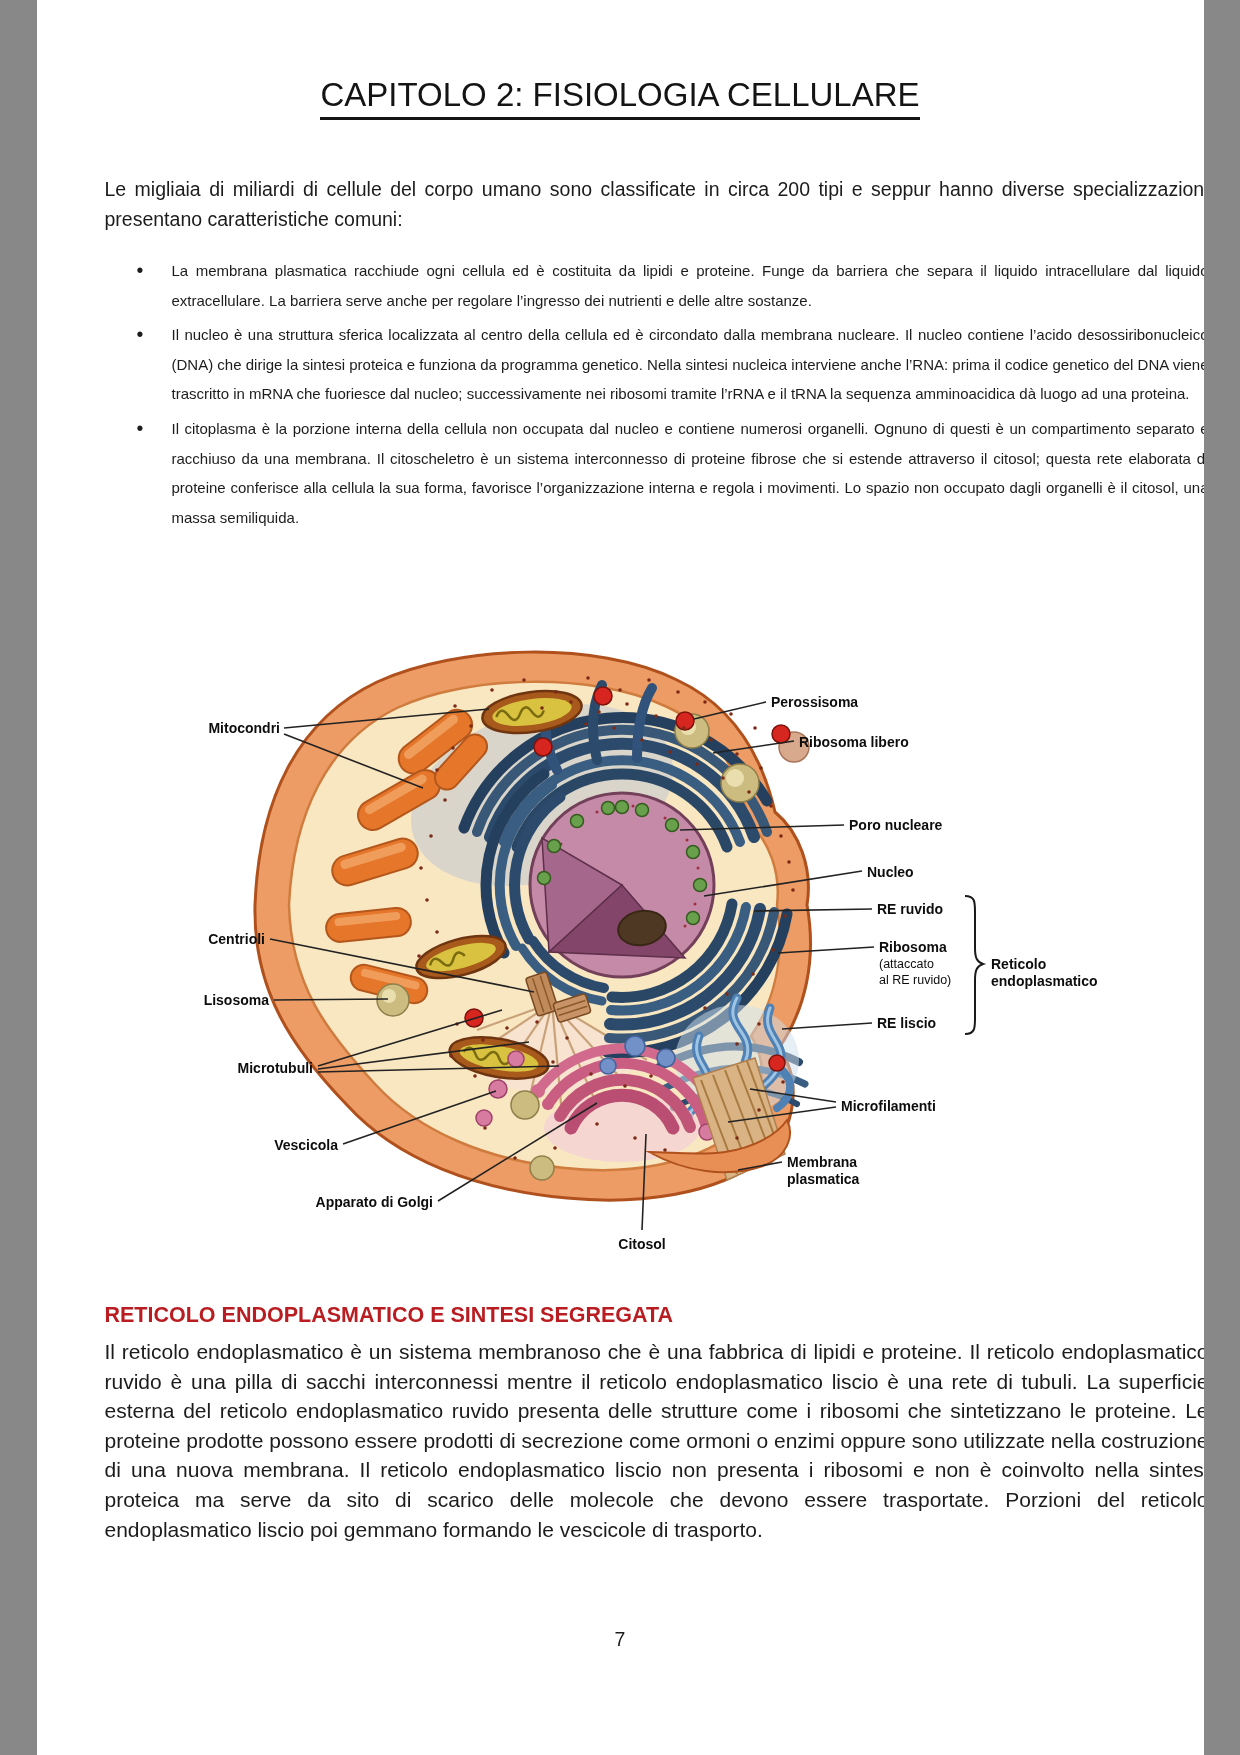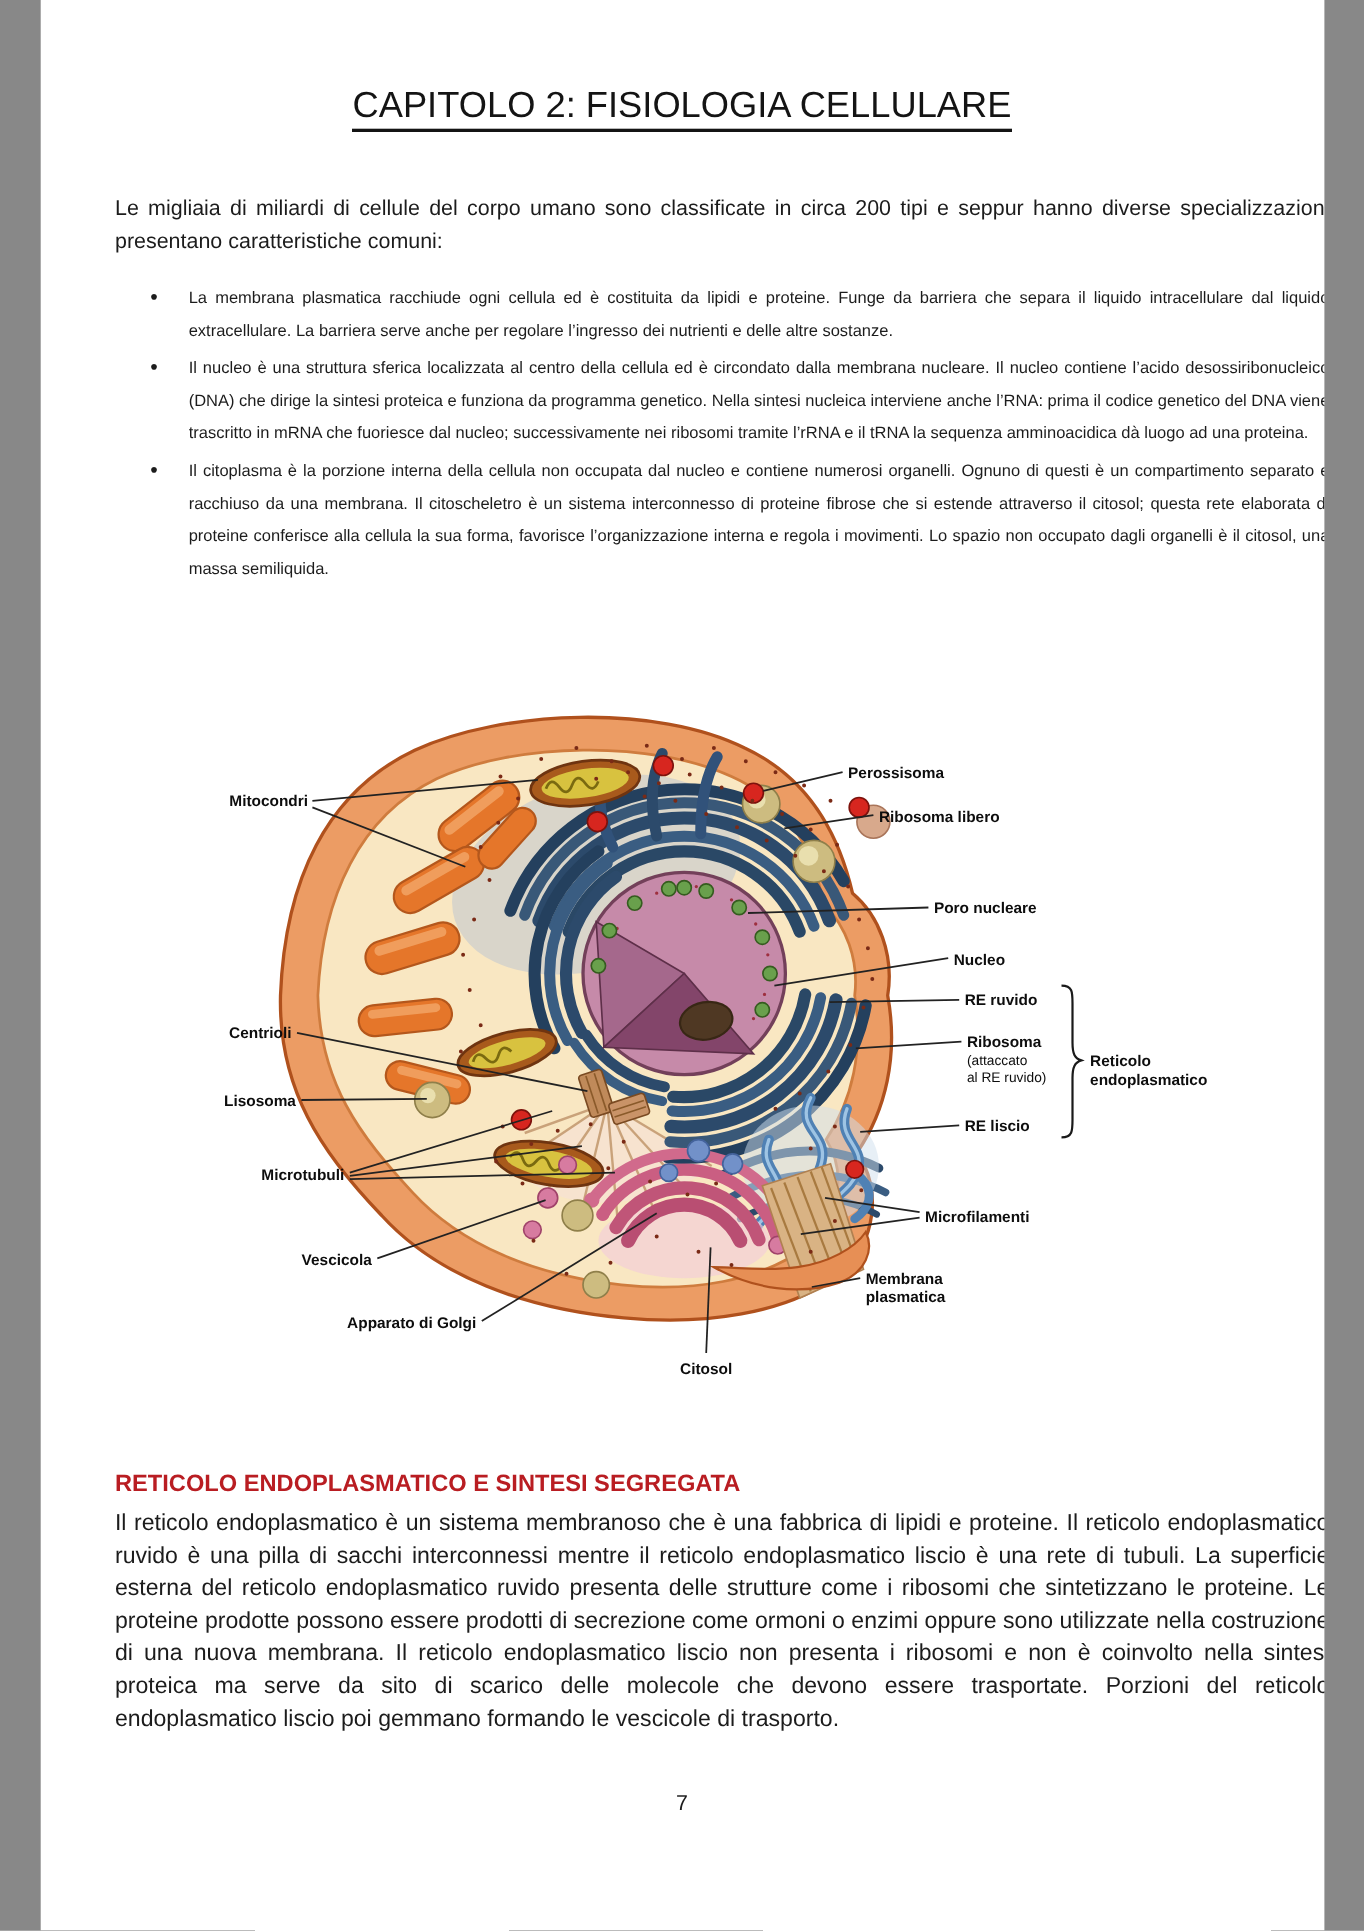--- a/index.html
+++ b/index.html
@@ -22,21 +22,21 @@
     position:absolute;top:256px;left:68px;width:1104px;
     list-style:none;margin:0;padding:0;
     font-size:15px;line-height:29.6px;text-align:justify;
   }
   .bullets li{position:relative;padding-left:67px;margin-bottom:5px;}
   .bullets li::before{
     content:"\2022";position:absolute;left:32px;top:0;font-size:19.5px;color:#1c1c1c;
   }
   .figure{position:absolute;top:648px;left:0;width:1240px;height:622px;}
   .figure svg{display:block;width:1240px;height:622px;font-family:"Liberation Sans",sans-serif;}
-  .section{position:absolute;top:1336px;left:68px;width:1104px;}
+  .section{position:absolute;top:1303px;left:68px;width:1104px;}
   .section-heading{
     font-size:21.5px;font-weight:700;color:#B91D22;margin:0 0 9px 0;letter-spacing:0;
   }
   .section-text{
     font-size:21px;line-height:29.6px;text-align:justify;margin:0;
   }
   .pagenum{
     position:absolute;top:1628px;left:0;width:100%;text-align:center;
     font-size:19.5px;color:#1c1c1c;
   }

